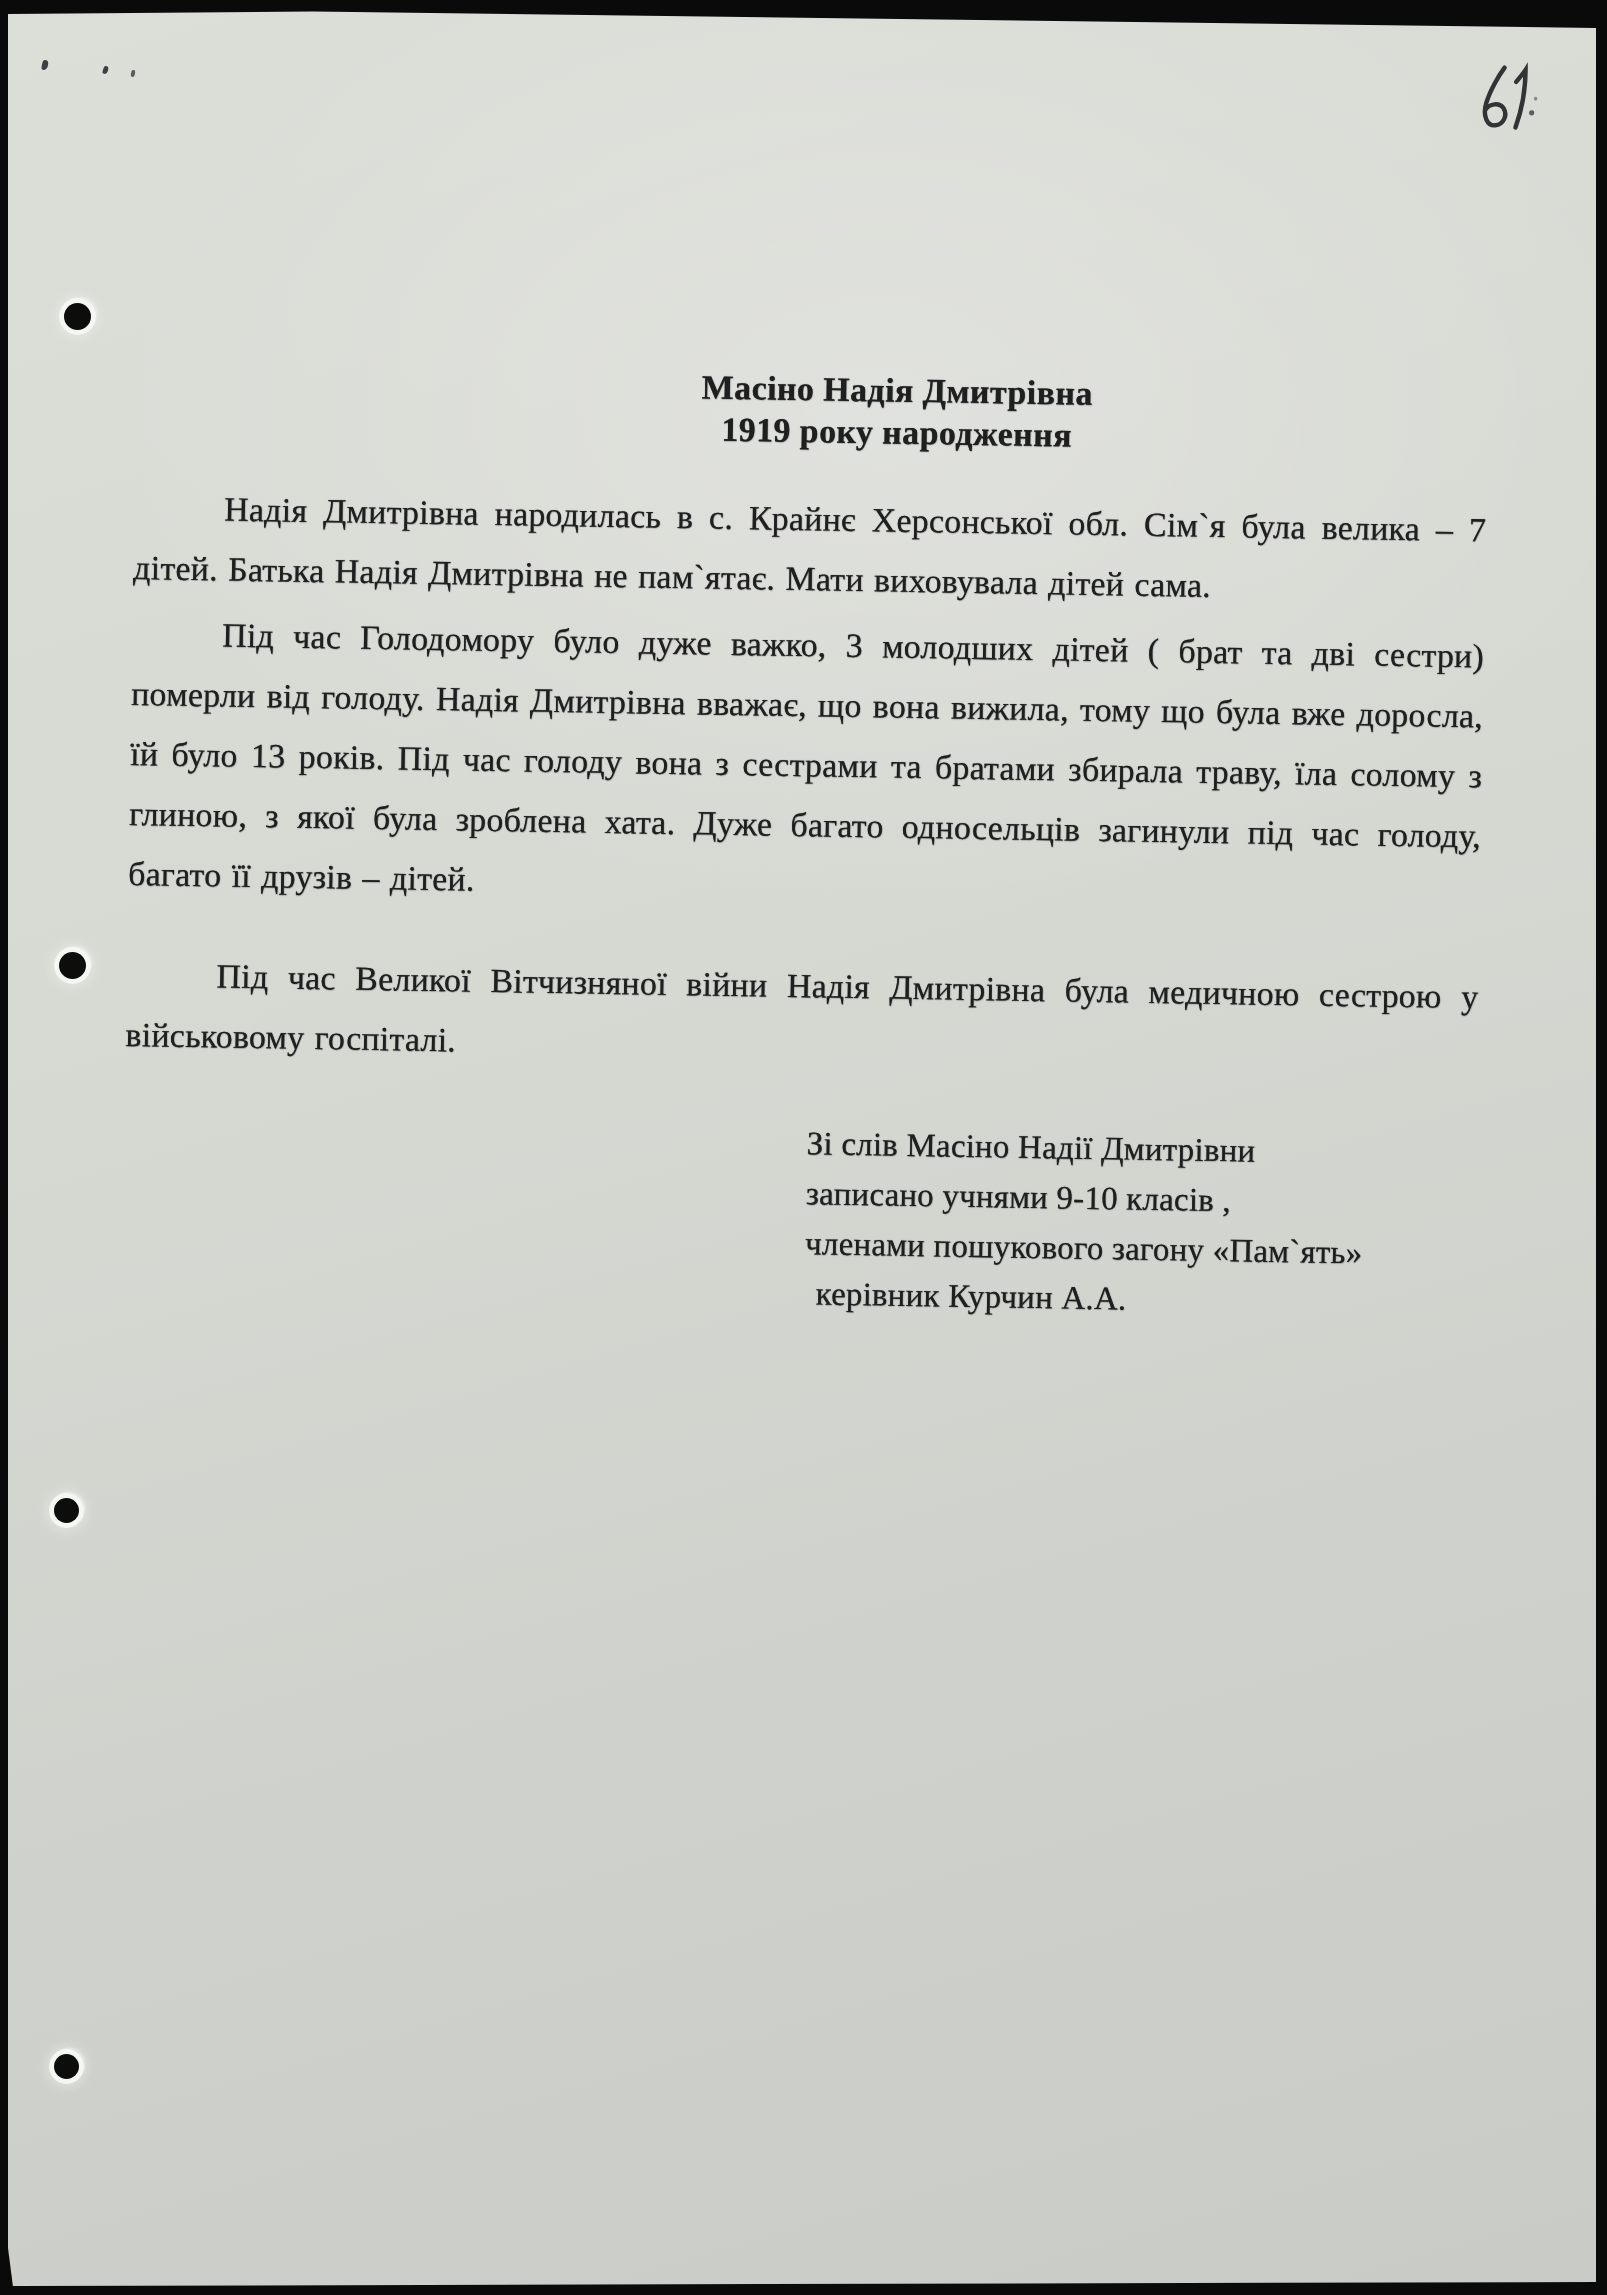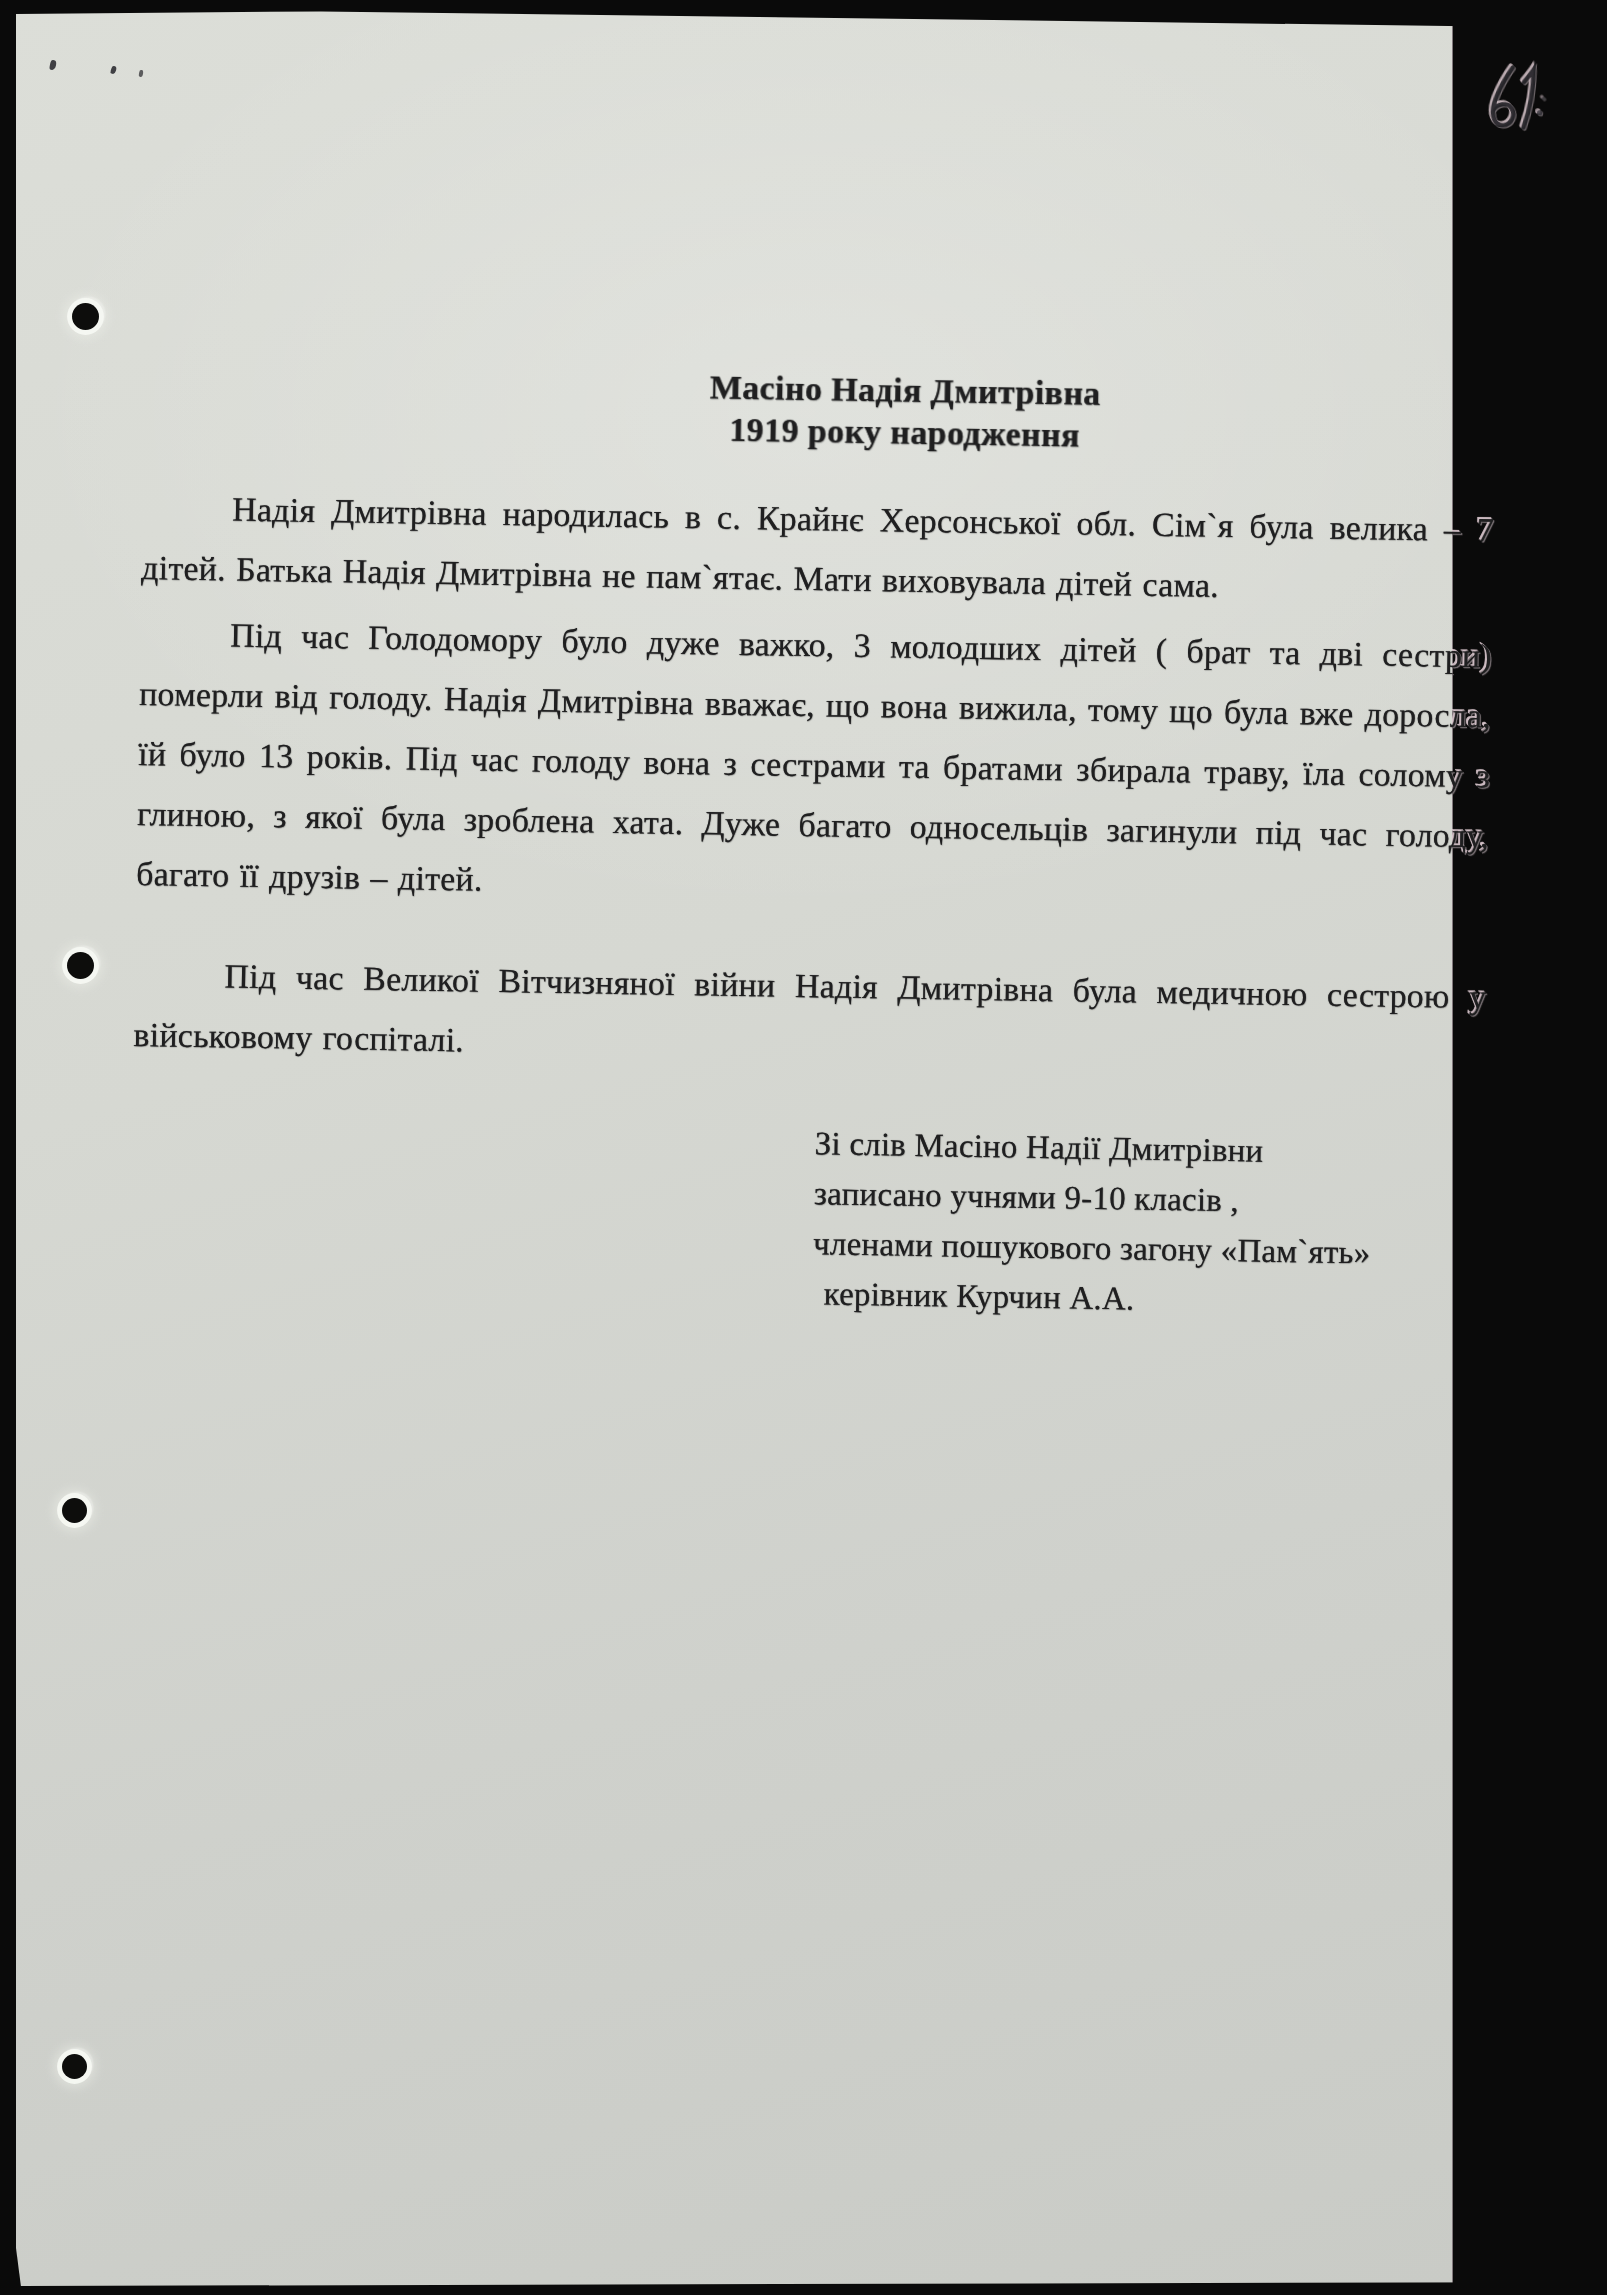--- a/index.html
+++ b/index.html
@@ -11,23 +11,23 @@
     height: 2295px;
     background: #0a0a0a;
     position: relative;
     overflow: hidden;
     font-family: "Liberation Serif", "DejaVu Serif", serif;
   }
 
   
   .paper {
     position: absolute;
-    left: 16px;
+    left: 8px;
     top: 0;
-    width: 1436px;
+    width: 1588px;
     height: 2287px;
     background:
       radial-gradient(ellipse 1140px 733px at 55% 18%, rgba(255,255,255,0.20), rgba(255,255,255,0) 70%),
       linear-gradient(164deg, #dcded8 0%, #d6d8d2 42%, #cfd1cc 70%, #c9cbc6 100%);
     clip-path: polygon(0px 14px, 305px 11.4px, 1588px 28px, 1588px 2282px, 4.9px 2286px, 0px 2248px);
     filter: drop-shadow(-1.6px -1.6px 0 rgba(232, 212, 218, 0.85))
             drop-shadow(1.6px 1.6px 0 rgba(225, 210, 216, 0.55));
   }
 
   

